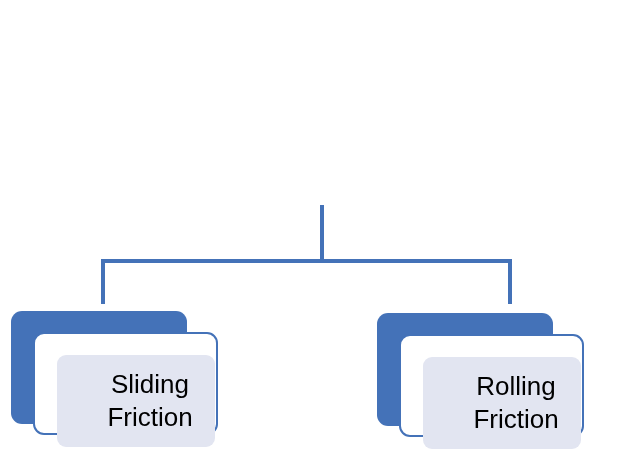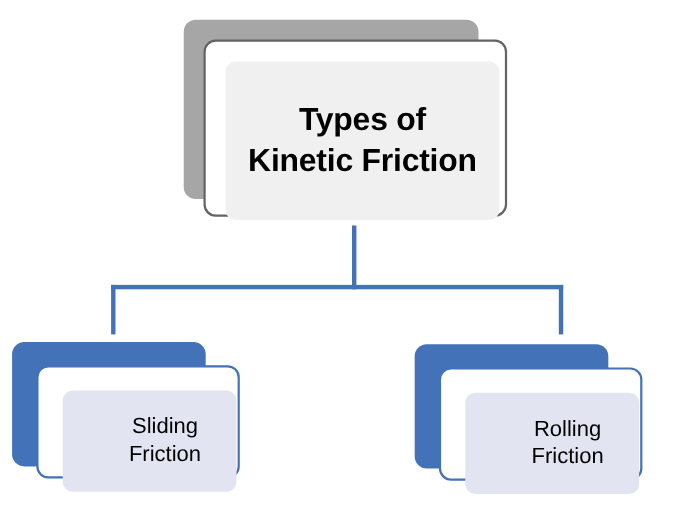--- a/index.html
+++ b/index.html
@@ -111,50 +111,41 @@
     border: 2.5px solid #4472B8;
   }
   .node-child .node-inner {
     left: 22px;
     top: 21px;
     width: 158px;
     height: 92px;
     background: #E2E5F1;
   }
   .node-child .node-label {
-    font-size: 20px;
+    font-size: 26px;
     font-weight: normal;
     line-height: 1.26;
     margin-left: 28px;
   }
 
   #node-sliding { left: 11px;  top: 311px; width: 210px; height: 127px; }
   #node-rolling { left: 377px; top: 313px; width: 210px; height: 127px; }
 </style>
 </head>
 <body>
 
 <div id="diagram-canvas">
 
   <div class="connector-layer">
     <div class="conn-line" id="conn-stem"></div>
     <div class="conn-line" id="conn-crossbar"></div>
     <div class="conn-line" id="conn-drop-left"></div>
     <div class="conn-line" id="conn-drop-right"></div>
   </div>
 
-  <div class="node" id="node-root">
-    <div class="node-shadow"></div>
-    <div class="node-card">
-      <div class="node-inner">
-        <span class="node-label">Types of
-Kinetic Friction</span>
-      </div>
-    </div>
-  </div>
 
   <div class="node node-child" id="node-sliding">
     <div class="node-shadow"></div>
     <div class="node-card">
       <div class="node-inner">
         <span class="node-label">Sliding
 Friction</span>
       </div>
     </div>
   </div>

